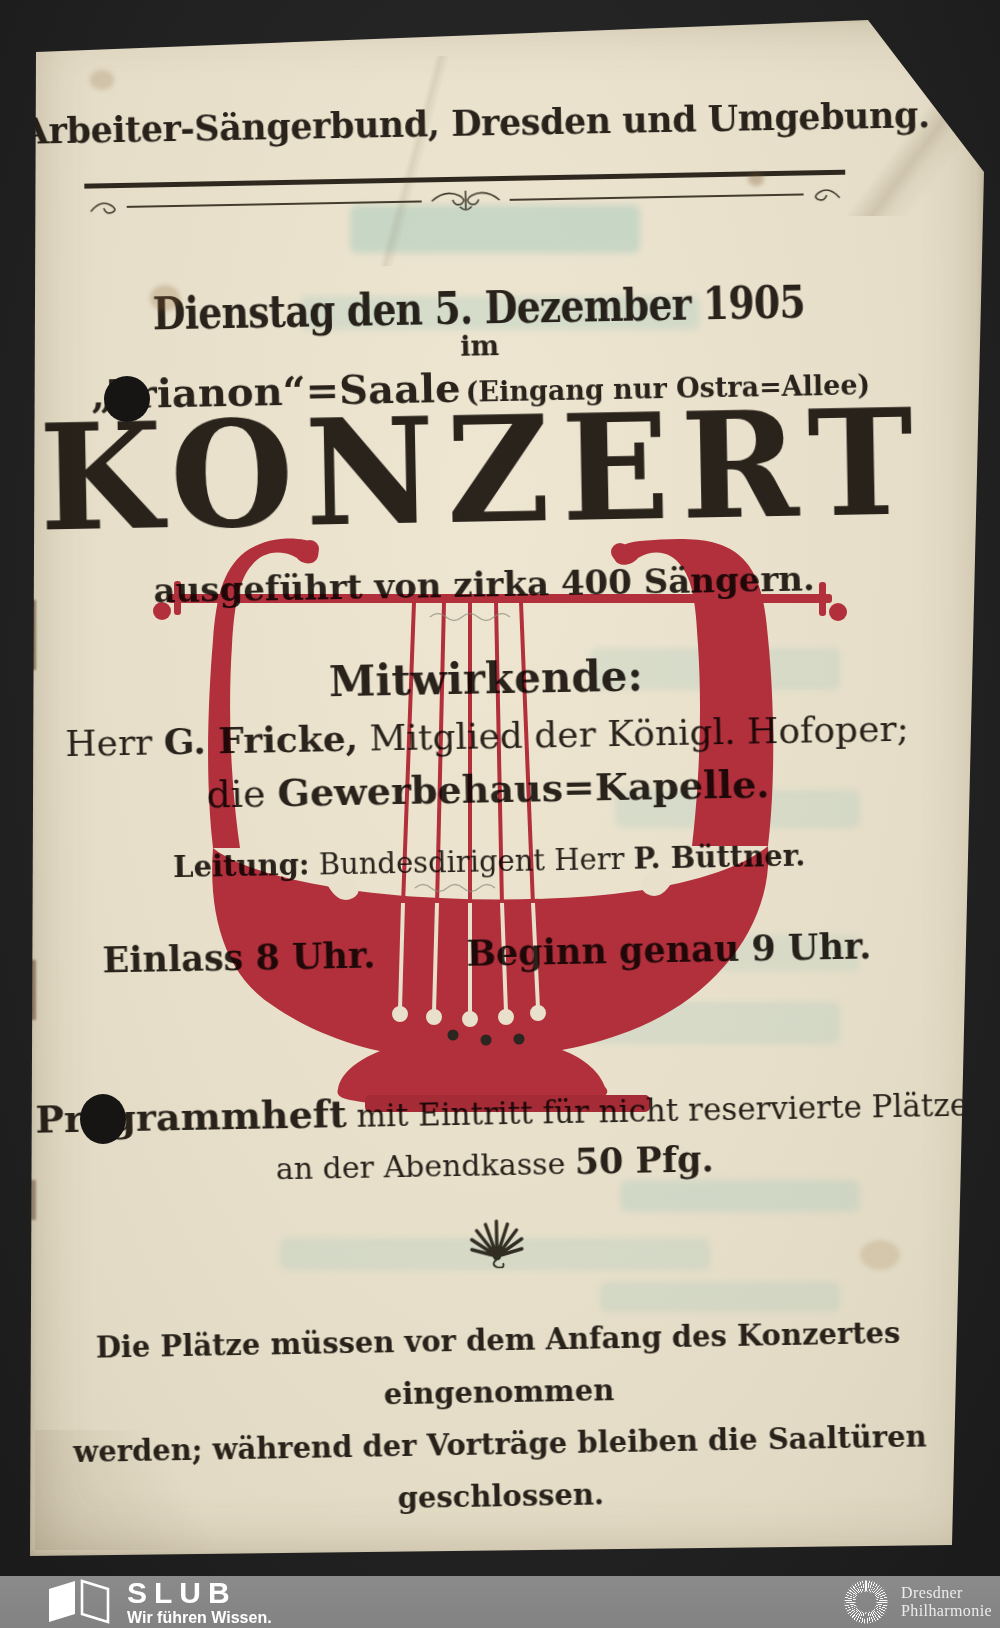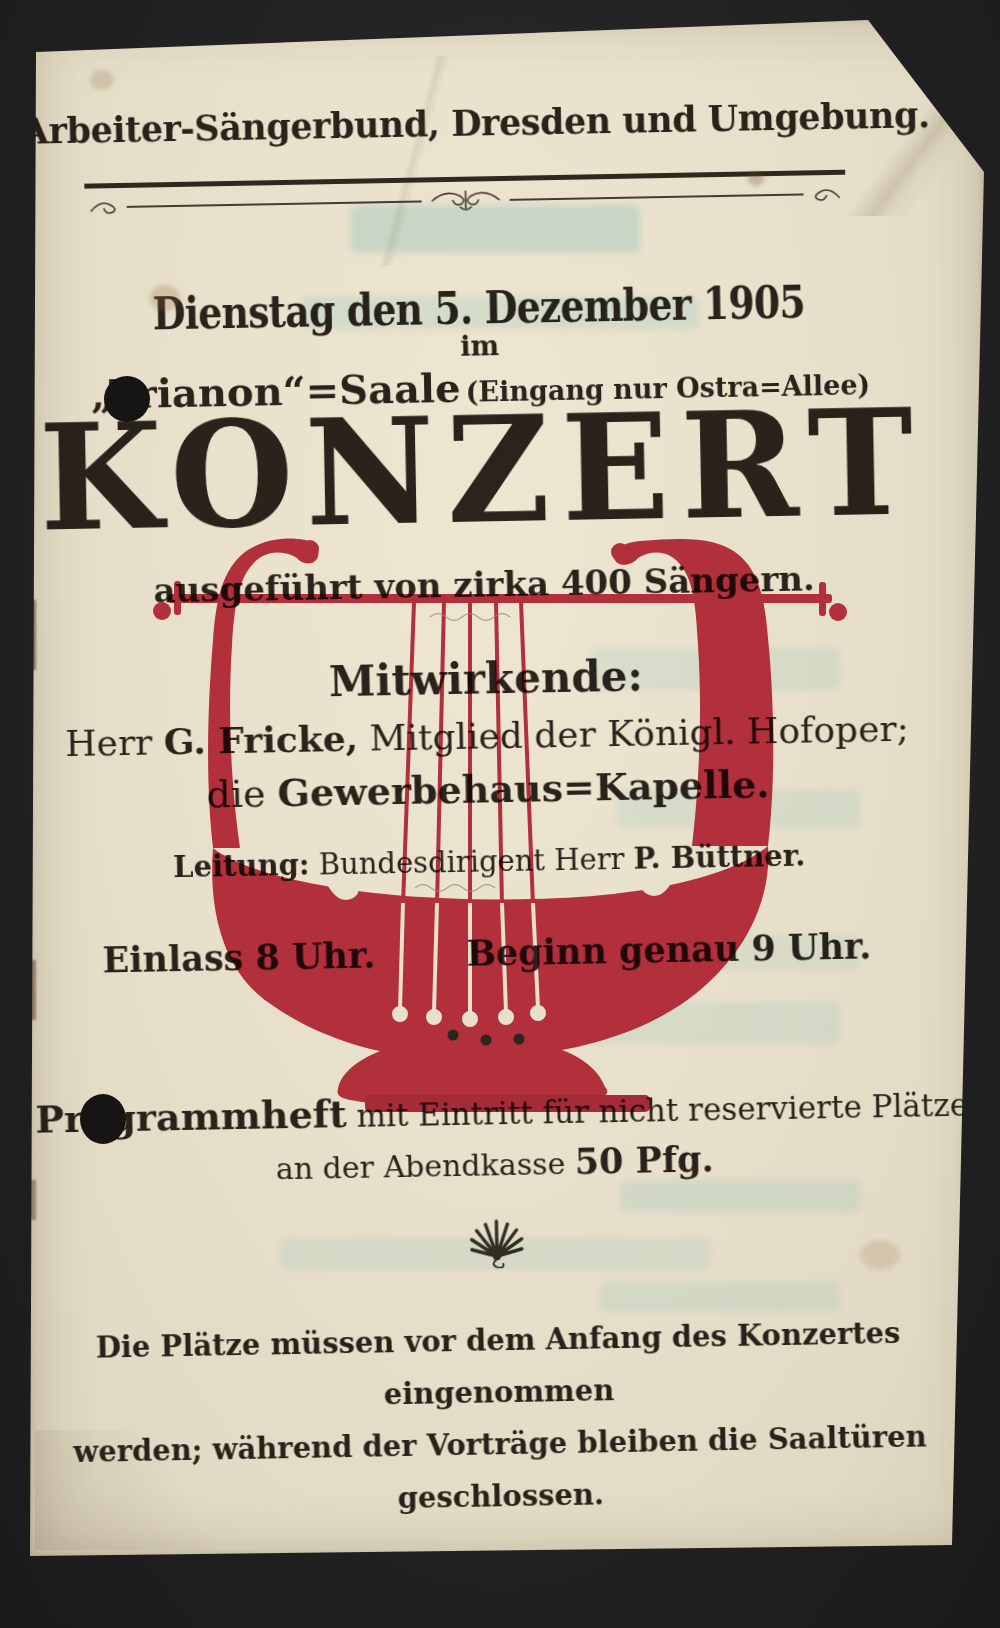--- a/index.html
+++ b/index.html
@@ -217,13 +217,32 @@
     <div class="chip" style="left:0px;top:944px;width:8px;height:60px;background:rgba(70,40,20,.45);"></div>
     <div class="chip" style="left:2px;top:1164px;width:6px;height:40px;background:rgba(70,40,20,.4);"></div>
     <div class="crease" style="left:792px;top:0;width:170px;height:200px;background:linear-gradient(127deg, transparent 55%, rgba(90,70,40,.16) 63%, rgba(90,70,40,.05) 68%, transparent 75%);"></div>
     <div class="crease" style="left:7px;top:1414px;width:240px;height:120px;background:linear-gradient(60deg, rgba(90,70,40,.12), transparent 60%);"></div>
     <div class="crease" style="left:340px;top:40px;width:90px;height:210px;background:linear-gradient(105deg, transparent 46%, rgba(90,70,40,.10) 50%, transparent 56%);"></div>
 
     <div class="hole" style="left:76px;top:360px;width:46px;height:46px;"></div>
     <div class="hole" style="left:52px;top:1078px;width:46px;height:50px;"></div>
   </div>
 
+  <div class="footer-bar">
+    <div class="slub">
+      <svg width="66" height="46" viewBox="0 0 66 46">
+        <path d="M4,11 L30,3 L30,36 L4,44 Z" fill="#ffffff"></path>
+        <path d="M37,3 L63,11 L63,44 L37,36 Z" fill="none" stroke="#ffffff" stroke-width="2.6"></path>
+      </svg>
+      <div class="slub-text">
+        <div class="slub-name">SLUB</div>
+        <div class="slub-tag">Wir führen Wissen.</div>
+      </div>
+    </div>
+    <div class="phil">
+      <div class="starburst"></div>
+      <div class="phil-text">
+        <div>Dresdner</div>
+        <div>Philharmonie</div>
+      </div>
+    </div>
+  </div>
 </div>
 
 </body></html>

